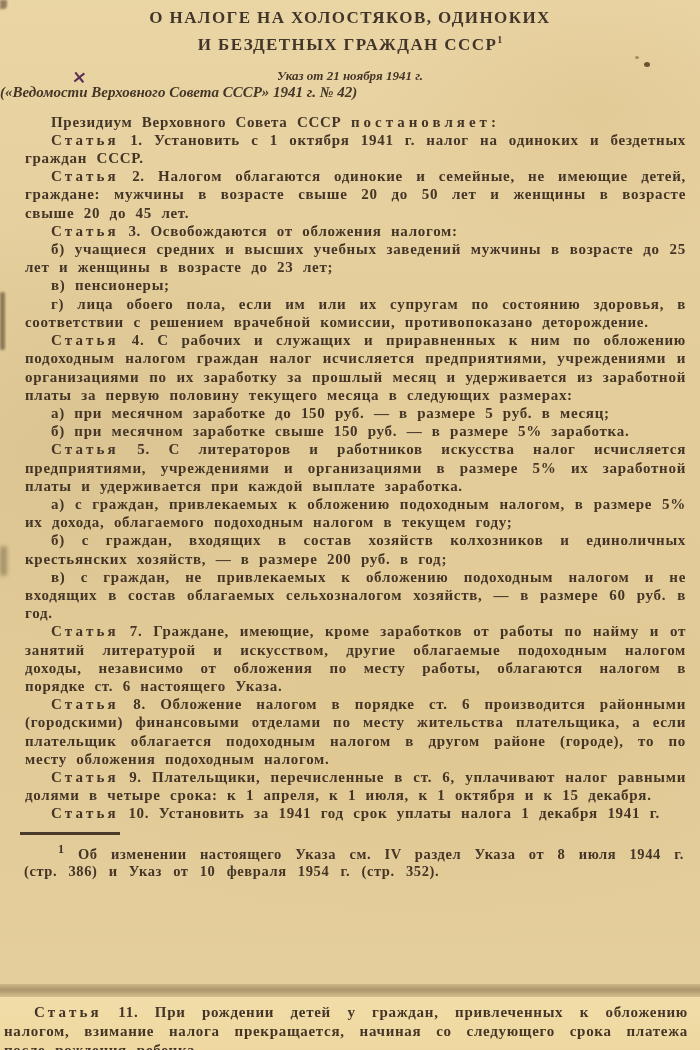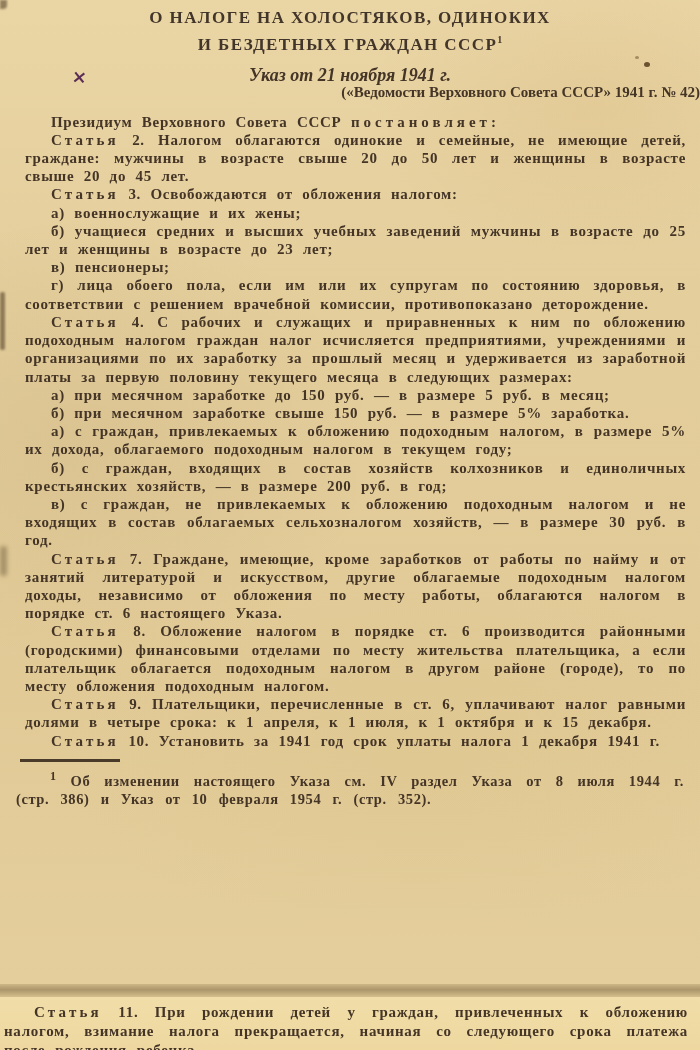--- a/index.html
+++ b/index.html
@@ -16,22 +16,22 @@
     color:#443527;
     font-weight:bold;
   }
   .hdr{padding-top:7px;}
   .title{
     margin:0;text-align:center;
     font-size:17px;line-height:22px;letter-spacing:1.4px;
     color:#42352a;font-weight:bold;
   }
   .title sup{font-size:10px;letter-spacing:0;}
-  .decree{margin-top:11px;text-align:center;font-style:italic;font-size:18px;line-height:17px;}
-  .source{text-align:right;font-size:15px;line-height:17px;}
+  .decree{margin-top:11px;text-align:center;font-style:italic;font-size:13px;line-height:17px;}
+  .source{text-align:left;font-style:italic;font-size:15px;line-height:17px;}
   .x-mark{
     position:absolute;left:72px;top:66px;
     color:#5c2d55;font-size:18px;font-weight:bold;
     transform:rotate(6deg);
     font-family:"DejaVu Sans",sans-serif;
   }
   .body{
     padding:12px 14px 0 25px;
     font-size:15px;line-height:18.2px;
     text-align:justify;
@@ -40,21 +40,21 @@
   }
   .body p{margin:0;text-indent:26px;}
   .art{letter-spacing:3.2px;}
   .spaced{letter-spacing:4px;}
   .fnsep{
     width:100px;height:0;
     border-top:3px solid #493a2a;
     margin:9px 0 5px 20px;
   }
   .footnote{
-    margin:0;padding:0 16px 0 16px;
+    margin:0;padding:0 16px 0 24px;
     font-size:14.5px;line-height:18px;
     text-align:justify;text-indent:34px;
     letter-spacing:0.6px;word-spacing:7px;
   }
   .seam{
     position:absolute;left:0;top:984px;width:700px;height:13px;
     background:linear-gradient(180deg,rgba(125,98,55,0.22),rgba(92,72,40,0.42) 45%,rgba(150,120,70,0.18));
   }
   .strip{
     position:absolute;left:0;top:997px;width:700px;height:53px;
@@ -81,32 +81,33 @@
   <div class="hdr">
     <h1 class="title"><span>О НАЛОГЕ НА ХОЛОСТЯКОВ, ОДИНОКИХ</span><br><span>И БЕЗДЕТНЫХ ГРАЖДАН СССР</span><sup>1</sup></h1>
     <div class="decree">Указ от 21 ноября 1941 г.</div>
     <div class="source">(«Ведомости Верховного Совета СССР» 1941 г. № 42)</div>
   </div>
 
   <div class="x-mark">×</div>
 
   <div class="body">
     <p><span>Президиум Верховного Совета СССР</span> <span class="spaced">постановляет:</span></p>
+    <p><span class="art">Статья</span> <span>1.</span> <span>Установить с 1 октября 1941 г. налог на одиноких и бездетных граждан СССР.</span></p>
     <p><span class="art">Статья</span> <span>2.</span> <span>Налогом облагаются одинокие и семейные, не имеющие детей, граждане: мужчины в возрасте свыше 20 до 50 лет и женщины в возрасте свыше 20 до 45 лет.</span></p>
     <p><span class="art">Статья</span> <span>3.</span> <span>Освобождаются от обложения налогом:</span></p>
-    <p><span>а) военнослужащие и их жены;</span></p>
     <p><span>б) учащиеся средних и высших учебных заведений мужчины в возрасте до 25 лет и женщины в возрасте до 23 лет;</span></p>
     <p><span>в) пенсионеры;</span></p>
     <p><span>г) лица обоего пола, если им или их супругам по состоянию здоровья, в соответствии с решением врачебной комиссии, противопоказано деторождение.</span></p>
     <p><span class="art">Статья</span> <span>4.</span> <span>С рабочих и служащих и приравненных к ним по обложению подоходным налогом граждан налог исчисляется предприятиями, учреждениями и организациями по их заработку за прошлый месяц и удерживается из заработной платы за первую половину текущего месяца в следующих размерах:</span></p>
     <p><span>а) при месячном заработке до 150 руб. — в размере 5 руб. в месяц;</span></p>
     <p><span>б) при месячном заработке свыше 150 руб. — в размере 5% заработка.</span></p>
+    <p><span class="art">Статья</span> <span>5.</span> <span>С литераторов и работников искусства налог исчисляется предприятиями, учреждениями и организациями в размере 5% их заработной платы и удерживается при каждой выплате заработка.</span></p>
     <p><span>а) с граждан, привлекаемых к обложению подоходным налогом, в размере 5% их дохода, облагаемого подоходным налогом в текущем году;</span></p>
     <p><span>б) с граждан, входящих в состав хозяйств колхозников и единоличных крестьянских хозяйств, — в размере 200 руб. в год;</span></p>
-    <p><span>в) с граждан, не привлекаемых к обложению подоходным налогом и не входящих в состав облагаемых сельхозналогом хозяйств, — в размере 30 руб. в год.</span></p>
+    <p><span>в) с граждан, не привлекаемых к обложению подоходным налогом и не входящих в состав облагаемых сельхозналогом хозяйств, — в размере 60 руб. в год.</span></p>
     <p><span class="art">Статья</span> <span>7.</span> <span>Граждане, имеющие, кроме заработков от работы по найму и от занятий литературой и искусством, другие облагаемые подоходным налогом доходы, независимо от обложения по месту работы, облагаются налогом в порядке ст. 6 настоящего Указа.</span></p>
     <p><span class="art">Статья</span> <span>8.</span> <span>Обложение налогом в порядке ст. 6 производится районными (городскими) финансовыми отделами по месту жительства плательщика, а если плательщик облагается подоходным налогом в другом районе (городе), то по месту обложения подоходным налогом.</span></p>
     <p><span class="art">Статья</span> <span>9.</span> <span>Плательщики, перечисленные в ст. 6, уплачивают налог равными долями в четыре срока: к 1 апреля, к 1 июля, к 1 октября и к 15 декабря.</span></p>
     <p><span class="art">Статья</span> <span>10.</span> <span>Установить за 1941 год срок уплаты налога 1 декабря 1941 г.</span></p>
   </div>
 
   <div class="fnsep"></div>
   <p class="footnote"><sup>1</sup> <span>Об изменении настоящего Указа см. IV раздел Указа от 8 июля 1944 г. (стр. 386) и Указ от 10 февраля 1954 г. (стр. 352).</span></p>
 
   <div class="seam"></div>

